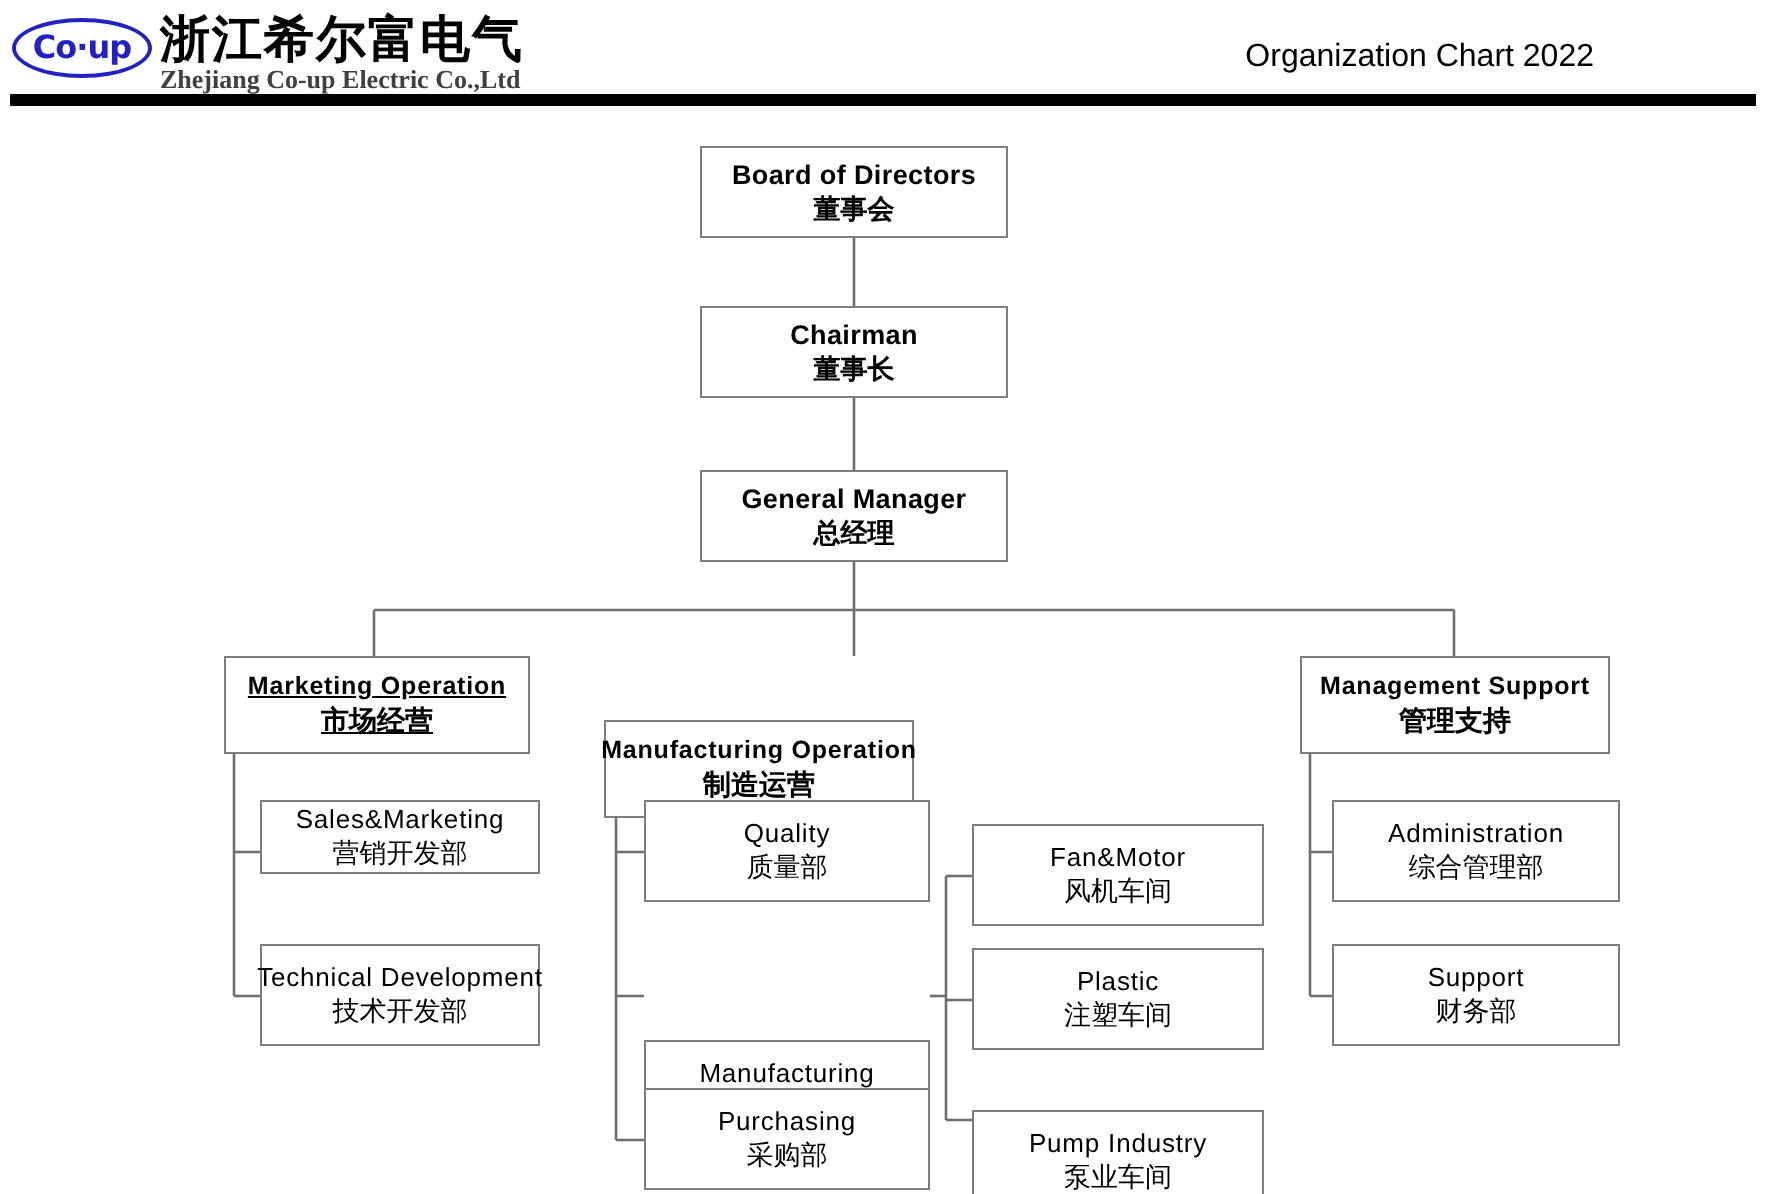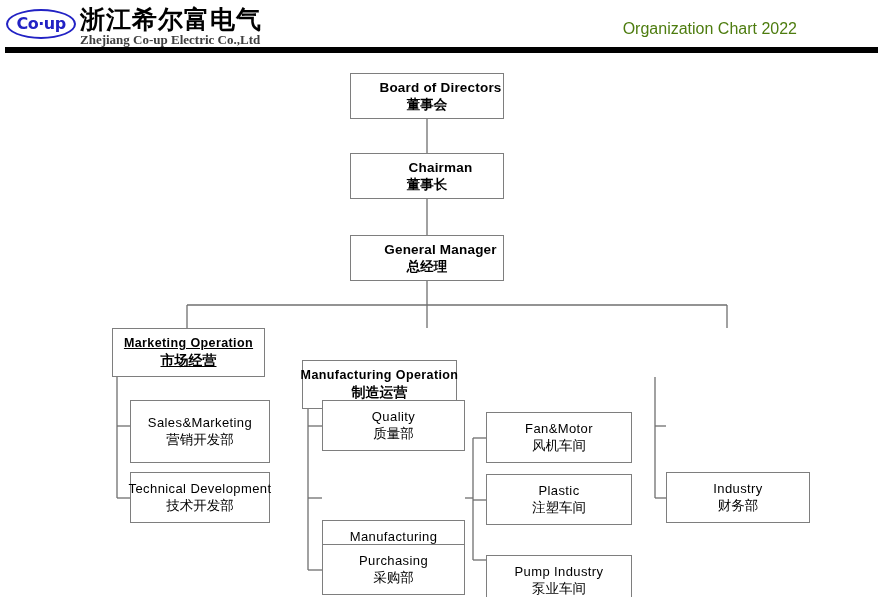--- a/index.html
+++ b/index.html
@@ -61,21 +61,21 @@
     font-family: "Liberation Serif", "DejaVu Serif", serif;
     font-weight: bold;
     font-size: 13px;
     color: #404040;
     white-space: nowrap;
   }
   #doc-title {
     position: absolute;
     right: 8px; top: 20px;
     font-size: 16px;
-    color: #4d7c0f;
+    color: #000000;
     white-space: nowrap;
   }
   #header-rule {
     position: absolute;
     left: 5px; top: 47px;
     width: 873px; height: 6px;
     background: #000000;
   }
 
   
@@ -102,21 +102,21 @@
     text-align: center;
     line-height: 1.26;
     color: #000000;
     z-index: 2;
   }
   .node .en { white-space: nowrap; }
   .node .cn { white-space: nowrap; }
 
   
   .tier-top { font-size: 13.5px; }
-  .tier-top .en { font-weight: bold; letter-spacing: 0.2px; padding-left: 27px; }
+  .tier-top .en { font-weight: bold; letter-spacing: 0.2px; }
   .tier-top .cn { font-weight: bold; }
 
   .tier-div { font-size: 12.5px; }
   .tier-div .en { font-weight: bold; letter-spacing: 0.4px; }
   .tier-div .cn { font-weight: bold; font-size: 14px; }
 
   .tier-dept { font-size: 13px; }
   .tier-dept .en { font-weight: normal; letter-spacing: 0.4px; }
   .tier-dept .cn { font-weight: normal; font-size: 13.5px; }
 </style>
@@ -191,22 +191,26 @@
   <div class="node tier-div" style="left:112px; top:275px; width:153px; height:49px;text-decoration:underline;">
     <div class="en">Marketing Operation</div>
     <div class="cn">市场经营</div>
   </div>
 
   <div class="node tier-div" style="left:302px; top:275px; width:155px; height:49px;margin-top:32px;">
     <div class="en">Manufacturing  Operation</div>
     <div class="cn">制造运营</div>
   </div>
 
-
-  <div class="node tier-dept" style="left:130px; top:347px; width:140px; height:63px;">
+  <div class="node tier-div" style="left:650px; top:275px; width:155px; height:49px;">
+    <div class="en">Management Support</div>
+    <div class="cn">管理支持</div>
+  </div>
+
+  <div class="node tier-dept" style="left:130px; top:347px; width:140px; height:37px;">
     <div class="en">Sales&amp;Marketing</div>
     <div class="cn">营销开发部</div>
   </div>
 
   <div class="node tier-dept" style="left:130px; top:419px; width:140px; height:51px;">
     <div class="en">Technical Development</div>
     <div class="cn">技术开发部</div>
   </div>
 
   <div class="node tier-dept" style="left:322px; top:347px; width:143px; height:51px;">
@@ -232,19 +236,23 @@
   <div class="node tier-dept" style="left:486px; top:421px; width:146px; height:51px;">
     <div class="en">Plastic</div>
     <div class="cn">注塑车间</div>
   </div>
 
   <div class="node tier-dept" style="left:486px; top:481px; width:146px; height:51px;margin-top:21px;">
     <div class="en">Pump Industry</div>
     <div class="cn">泵业车间</div>
   </div>
 
+  <div class="node tier-dept" style="left:666px; top:347px; width:144px; height:51px;">
+    <div class="en">Administration</div>
+    <div class="cn">综合管理部</div>
+  </div>
 
   <div class="node tier-dept" style="left:666px; top:419px; width:144px; height:51px;">
-    <div class="en">Industry</div>
+    <div class="en">Support</div>
     <div class="cn">财务部</div>
   </div>
 
 </div>
 
 </body></html>

